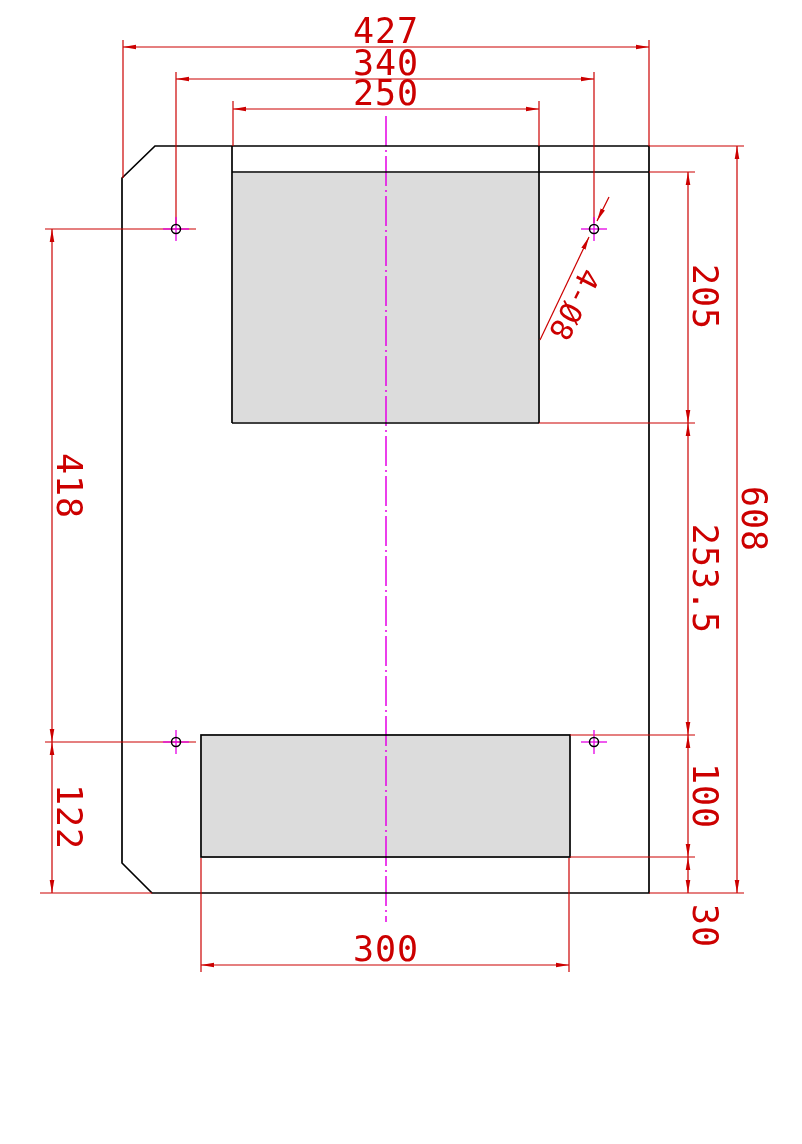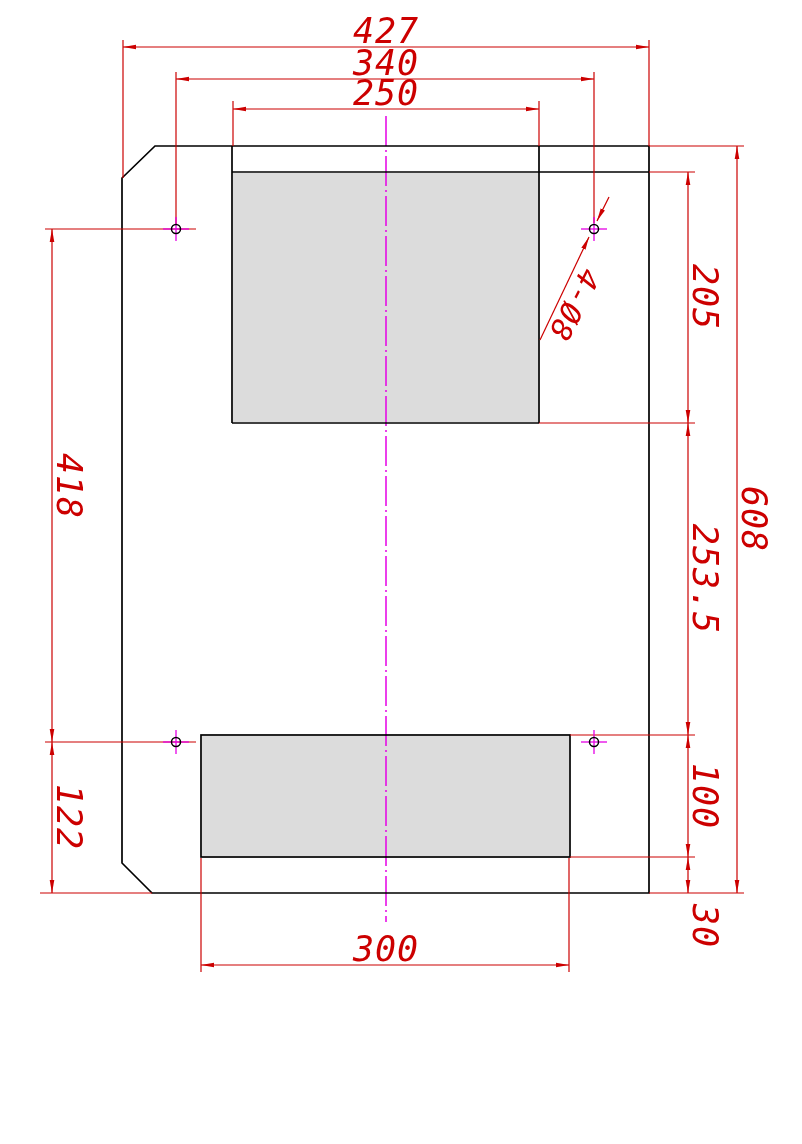--- a/index.html
+++ b/index.html
@@ -2,21 +2,20 @@
 <html><head>
 <meta charset="utf-8">
 <style>
   html,body{margin:0;padding:0;background:#ffffff;}
   .canvas{
     position:relative;
     width:802px;height:1144px;
     background:#ffffff;
     overflow:hidden;
     font-family:"DejaVu Sans Mono", monospace;
-    font-style:italic;
   }
   svg{display:block;}
   text.dim{
     font-family:"DejaVu Sans Mono", monospace;
     font-size:35px;
     fill:#cc0000;
     letter-spacing:1px;
   }
   text.callout{
     font-family:"DejaVu Sans Mono", monospace;

